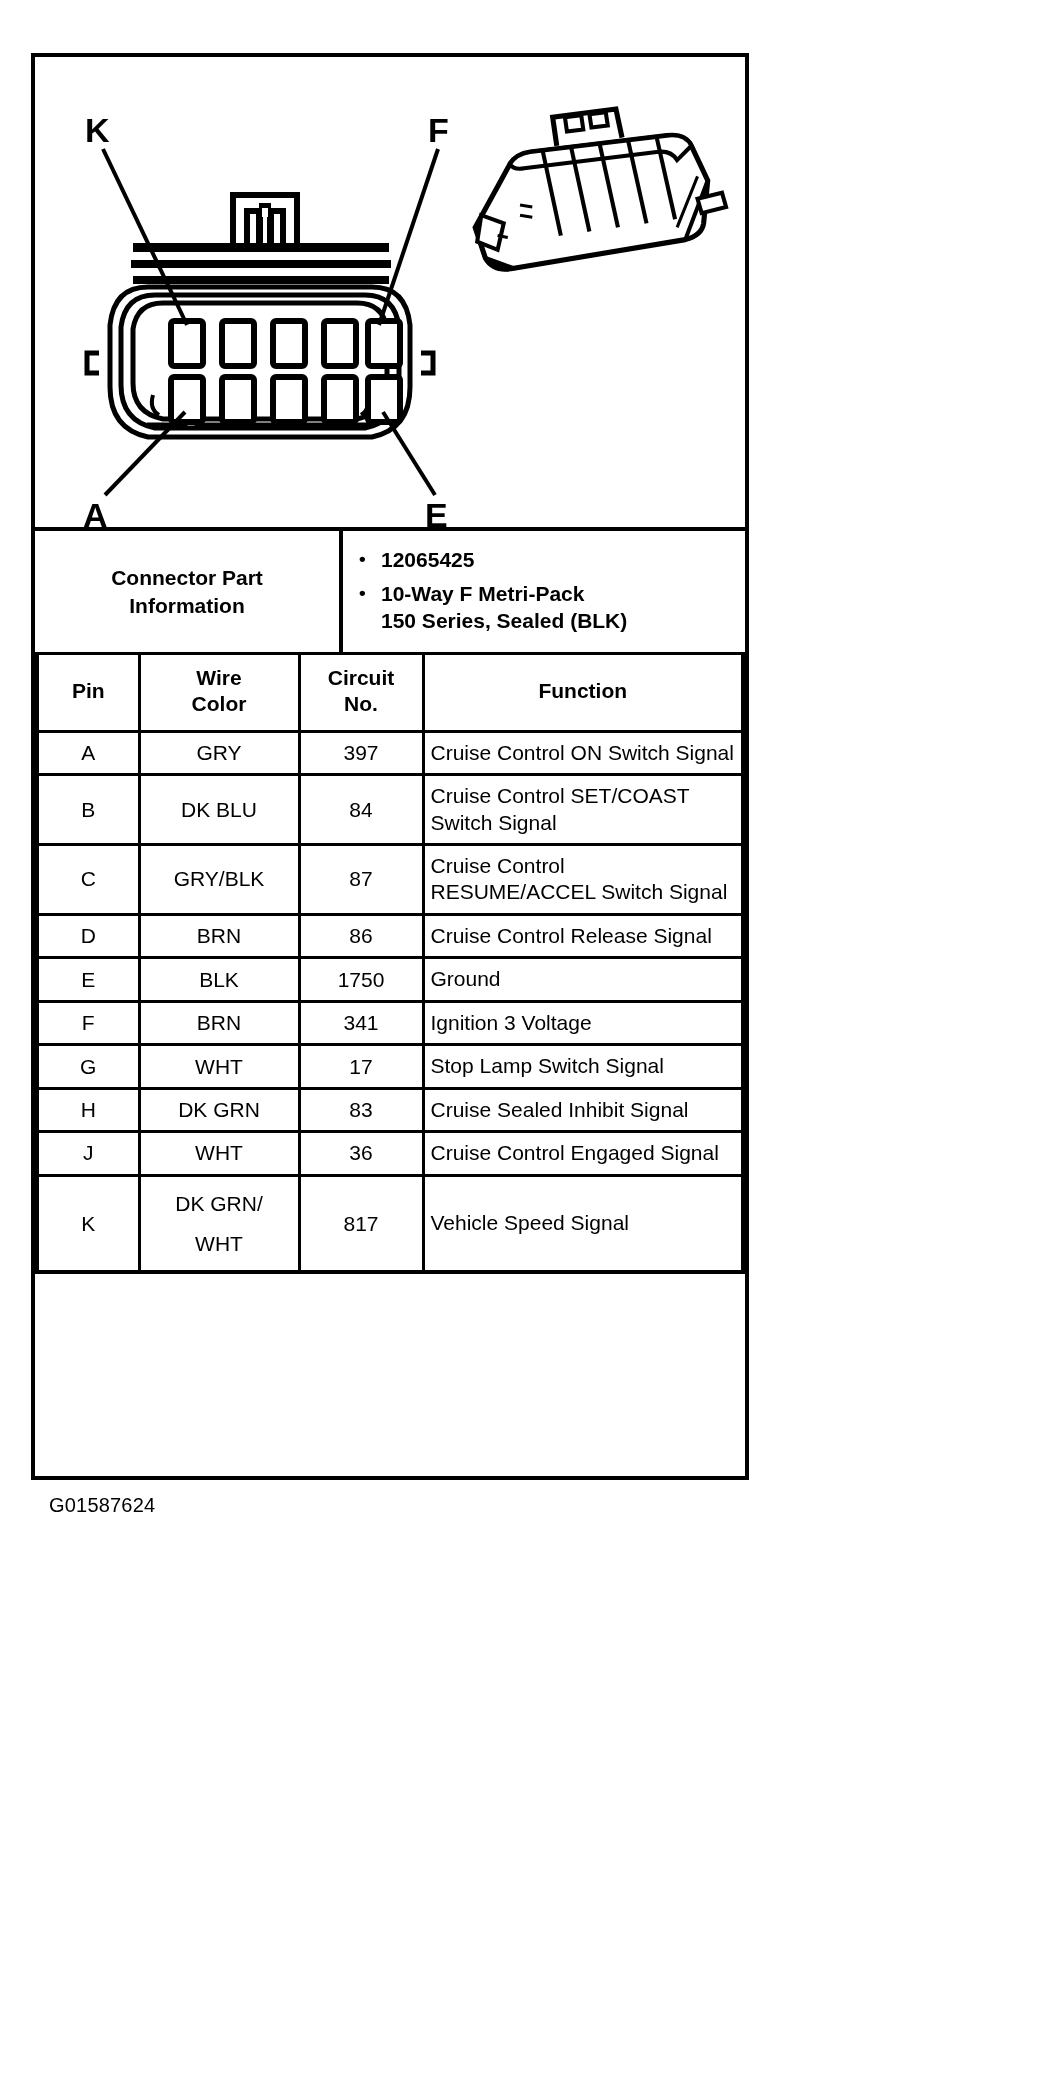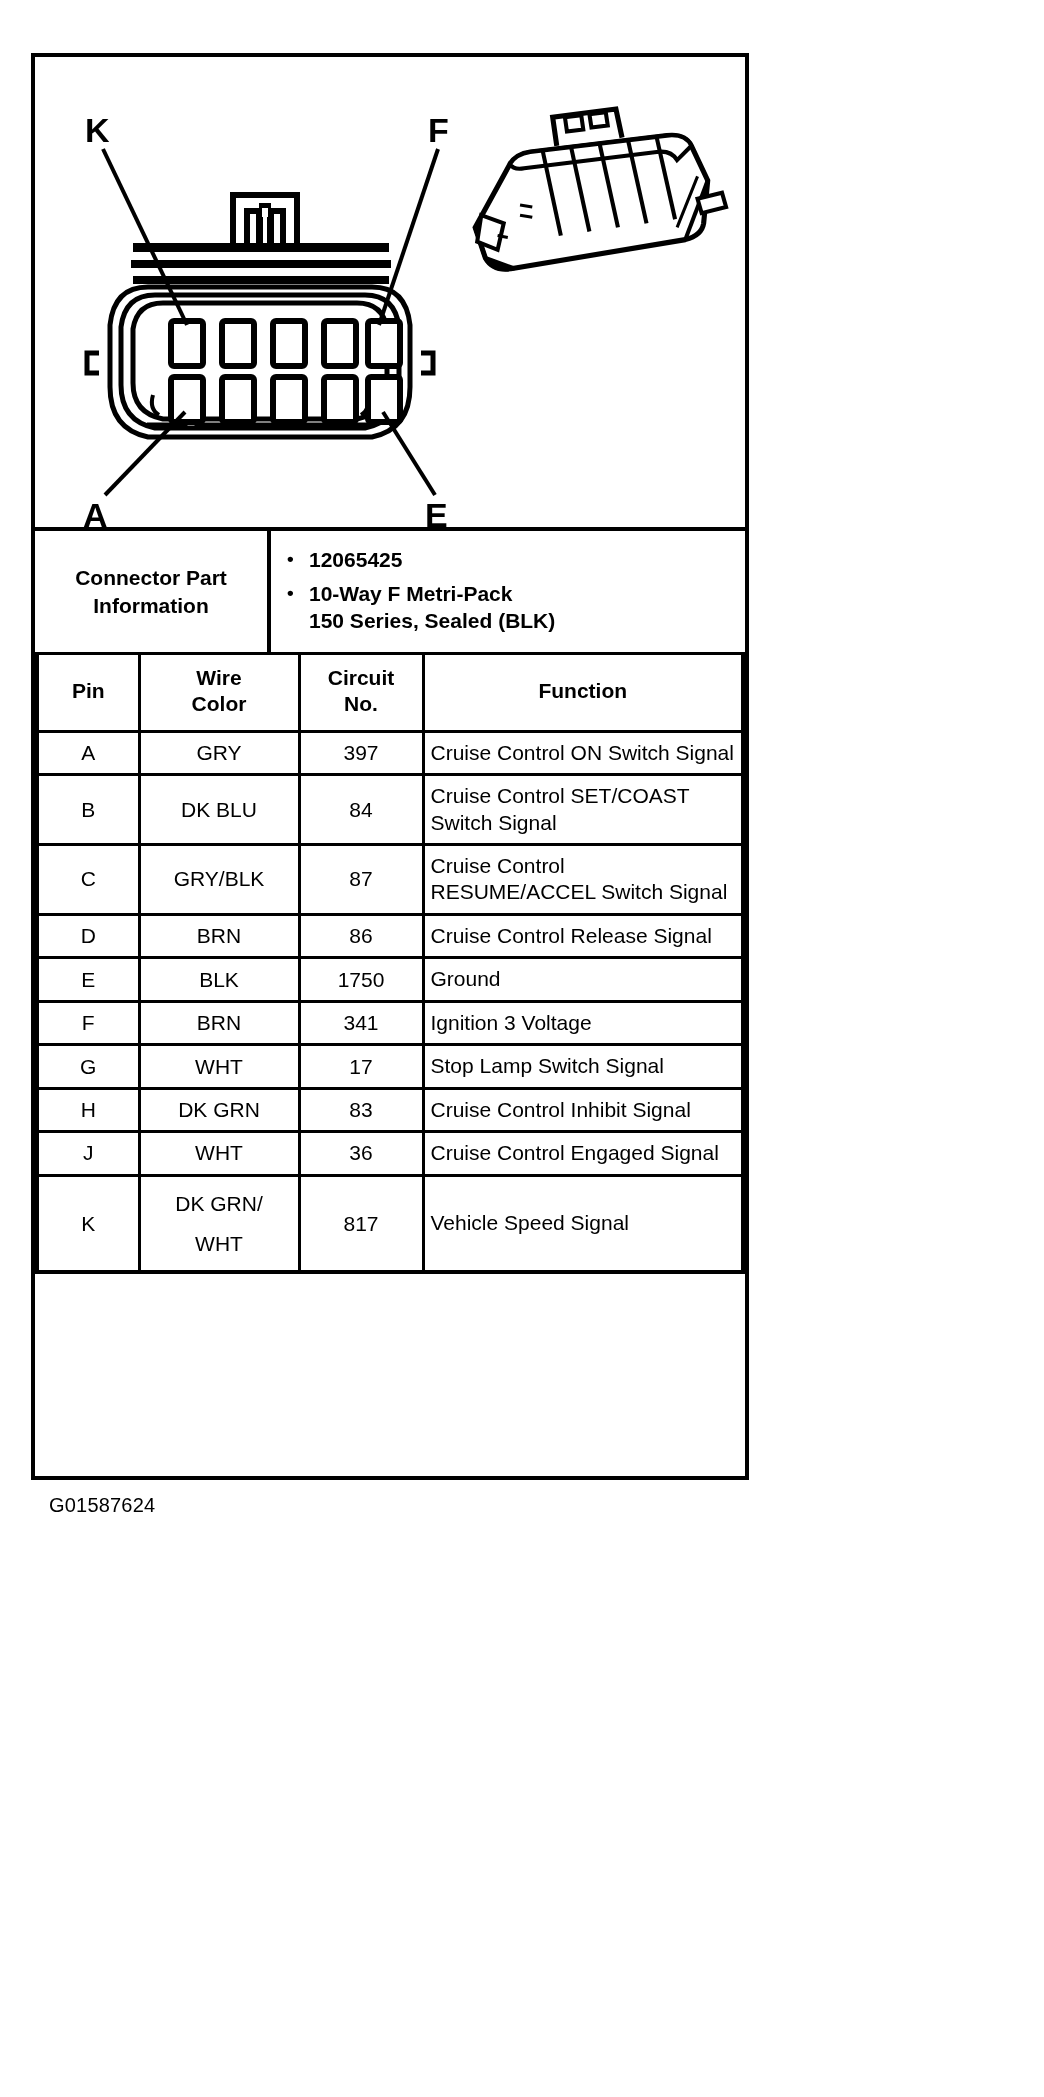--- a/index.html
+++ b/index.html
@@ -30,21 +30,21 @@
   }
   .diagram svg{display:block;}
 
   
   .partinfo{
     display:flex;
     border-top:4px solid #000;
     box-sizing:border-box;
   }
   .partinfo .left{
-    width:236px;
+    width:308px;
     box-sizing:border-box;
     border-right:4px solid #000;
     display:flex;
     align-items:center;
     justify-content:center;
     text-align:center;
     padding:12px 6px;
   }
   .partinfo .left .t{
     font-size:21px;font-weight:bold;line-height:1.30;
@@ -339,21 +339,21 @@
         <tr>
           <td class="c-pin">G</td>
           <td class="c-wire">WHT</td>
           <td class="c-circ">17</td>
           <td class="c-func">Stop Lamp Switch Signal</td>
         </tr>
         <tr>
           <td class="c-pin">H</td>
           <td class="c-wire">DK GRN</td>
           <td class="c-circ">83</td>
-          <td class="c-func">Cruise Control Inhibit Signal</td>
+          <td class="c-func">Cruise Sealed Inhibit Signal</td>
         </tr>
         <tr>
           <td class="c-pin">J</td>
           <td class="c-wire">WHT</td>
           <td class="c-circ">36</td>
           <td class="c-func">Cruise Control Engaged Signal</td>
         </tr>
         <tr>
           <td class="c-pin">K</td>
           <td class="c-wire">

